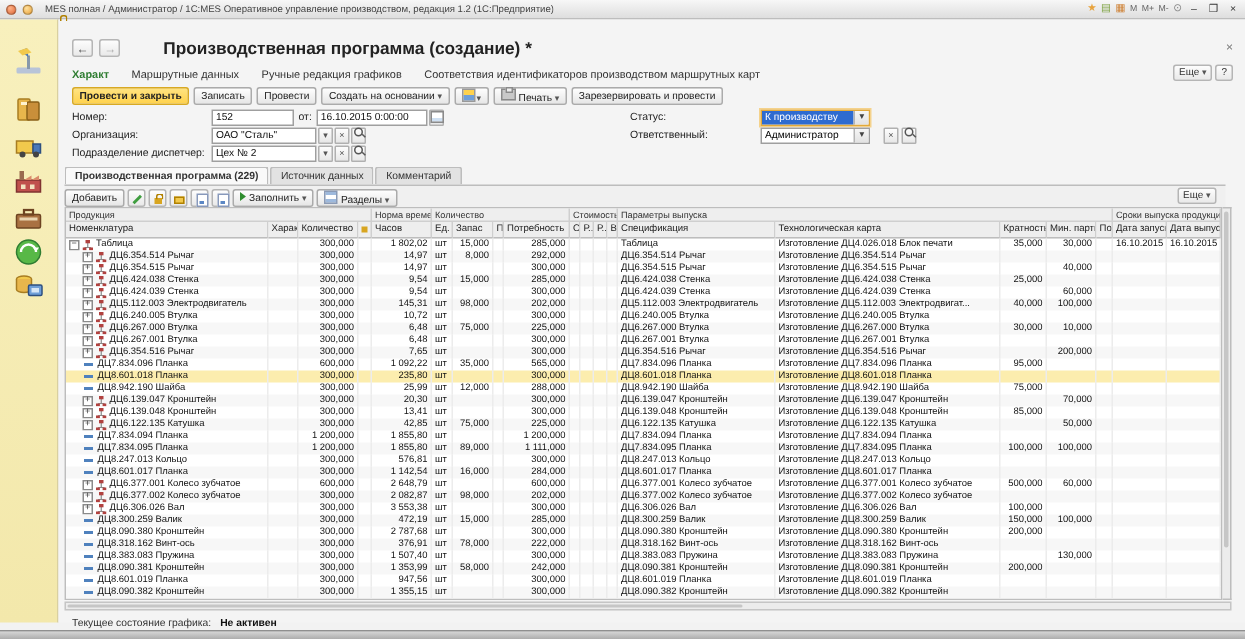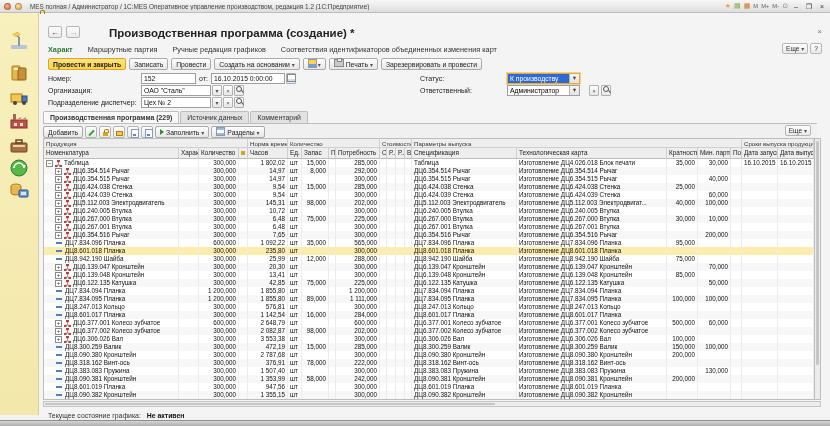--- a/index.html
+++ b/index.html
@@ -170,23 +170,23 @@
 
       <div class="form-header">
         <span class="navbtn">←</span>
         <span class="navbtn dis">→</span>
         <span class="pagetitle">Производственная программа (создание) *</span>
         <span class="form-close">×</span>
       </div>
 
       <div class="tabs">
         <span class="tab active">Характ</span>
-        <span class="tab">Маршрутные партия</span>
+        <span class="tab">Маршрутные данных</span>
         <span class="tab">Ручные редакция графиков</span>
-        <span class="tab">Соответствия идентификаторов объединенных изменения карт</span>
+        <span class="tab">Соответствия идентификаторов производством маршрутных карт</span>
         <span class="tabs-right">
           <span class="sbtn"><span>Еще</span> <span class="dd">▾</span></span>
           <span class="sbtn">?</span>
         </span>
       </div>
 
       <div class="cmdbar">
         <span class="btn primary">Провести и закрыть</span>
         <span class="btn">Записать</span>
         <span class="btn">Провести</span>

